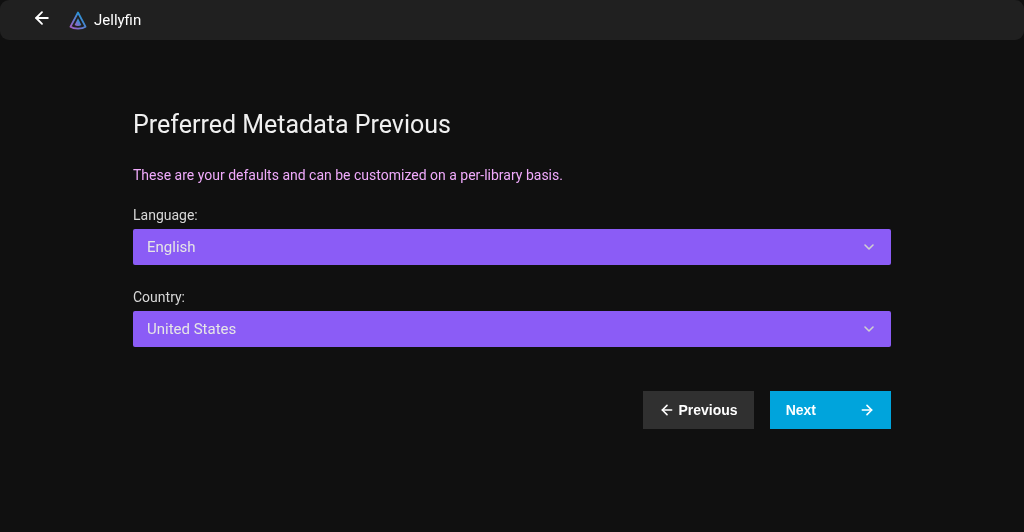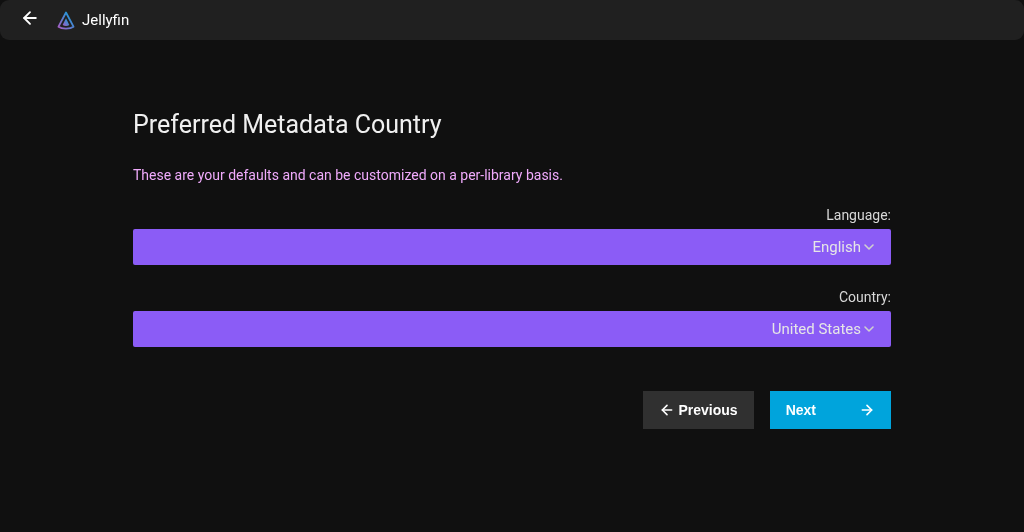--- a/index.html
+++ b/index.html
@@ -9,21 +9,21 @@
     background: #101010;
     font-family: -apple-system, BlinkMacSystemFont, "Segoe UI", Roboto, "Helvetica Neue", Arial, sans-serif;
     color: #e0e0e0;
     overflow: hidden;
   }
   .header {
     height: 40px;
     background: #202020;
     display: flex;
     align-items: center;
-    padding: 0 16px;
+    padding: 0 28px;
     gap: 12px;
     border-radius: 9px;
   }
   .back-btn {
     width: 28px;
     height: 28px;
     display: flex;
     align-items: center;
     justify-content: center;
     cursor: pointer;
@@ -60,21 +60,20 @@
     color: #f0f0f0;
     margin-bottom: 28px;
   }
   .subtitle {
     font-size: 14px;
     color: #f0abfc;
     margin-bottom: 24px;
   }
   .field-group {
     margin-bottom: 24px;
-    text-align: right;
   }
   .field-label {
     font-size: 14px;
     color: #d8d8d8;
     display: block;
     margin-bottom: 6px;
   }
   .select-wrap {
     position: relative;
     width: 100%;
@@ -152,21 +151,21 @@
         <path d="M12 3 L21 20 C17 23 7 23 3 20 Z" fill="none" stroke="url(#jg)" stroke-width="2.2" stroke-linejoin="round"></path>
         <path d="M12 10 L16 18 C14 19.5 10 19.5 8 18 Z" fill="url(#jg)"></path>
       </svg>
     </span>
     <span class="brand-name">Jellyfin</span>
   </div>
 </div>
 
 <div class="main">
   <div class="container">
-    <h1 class="page-title">Preferred Metadata Country</h1>
+    <h1 class="page-title">Preferred Metadata Previous</h1>
     <p class="subtitle">These are your defaults and can be customized on a per-library basis.</p>
 
     <div class="field-group">
       <label class="field-label">Language:</label>
       <div class="select-wrap">
         <span class="select-value">English</span>
         <span class="chevron">
           <svg width="16" height="16" viewBox="0 0 24 24" fill="none" stroke="currentColor" stroke-width="2.4" stroke-linecap="round" stroke-linejoin="round">
               <polyline points="6 9 12 15 18 9"></polyline>
             </svg>

